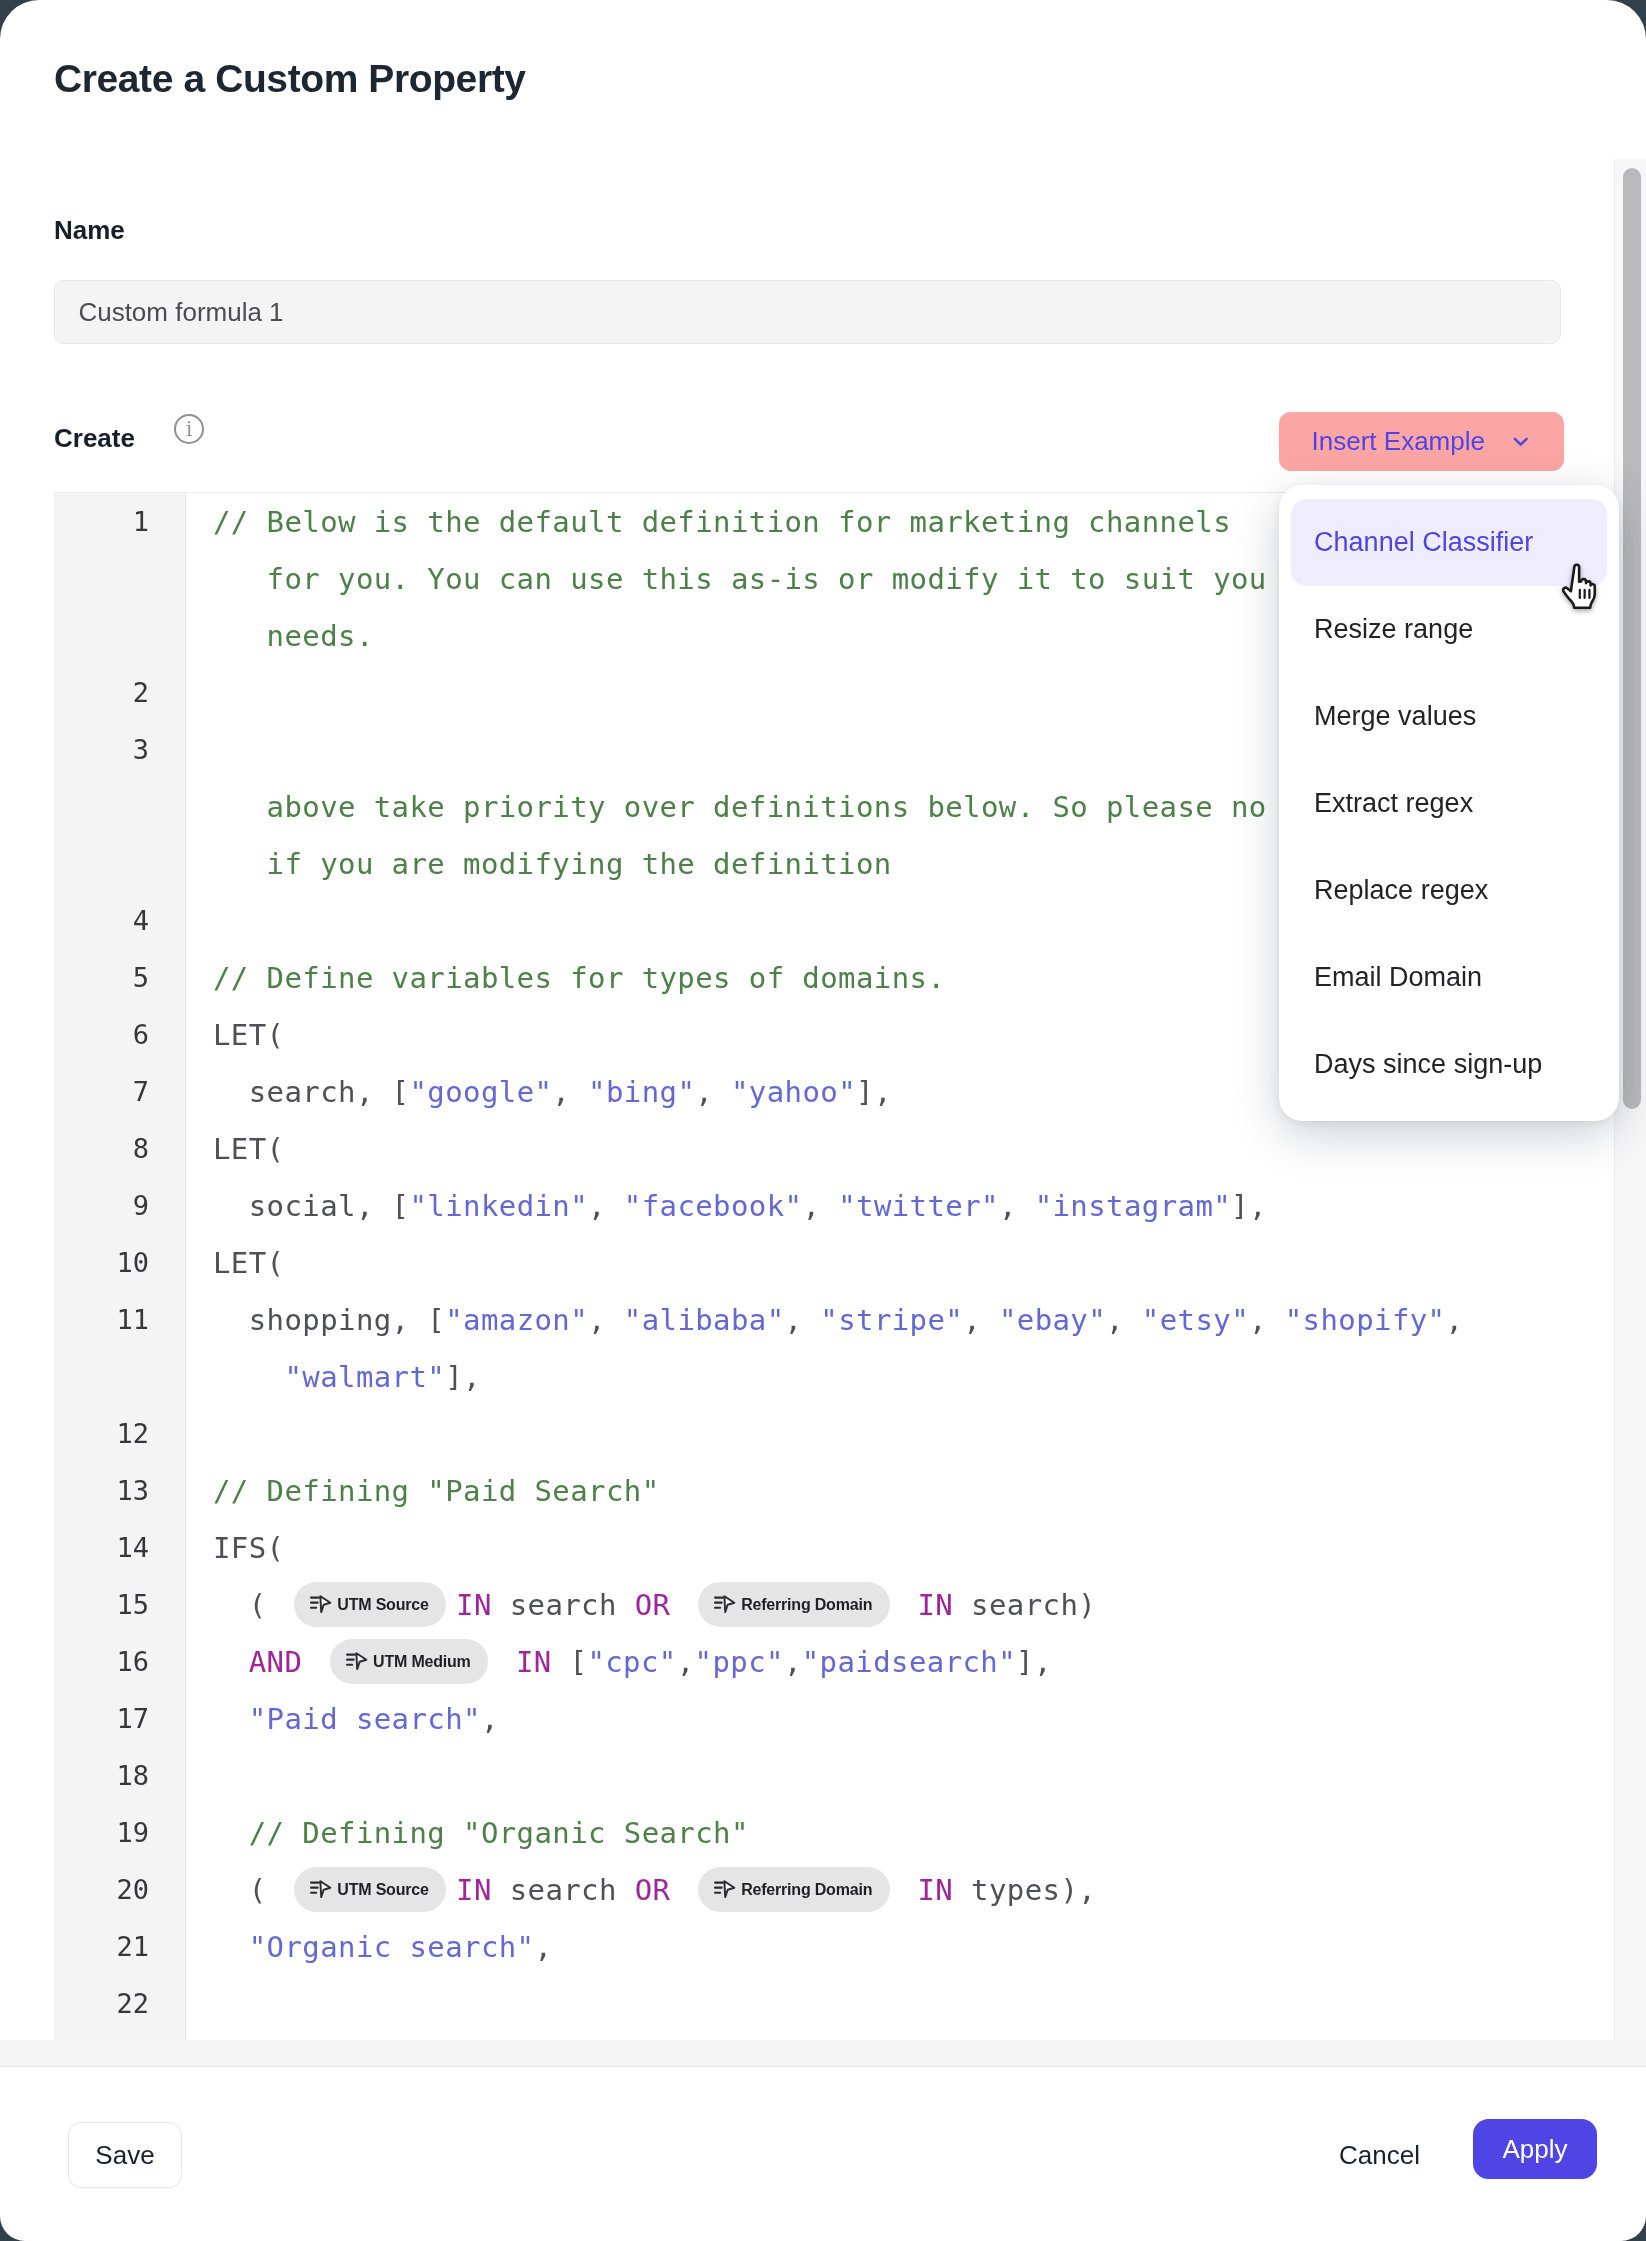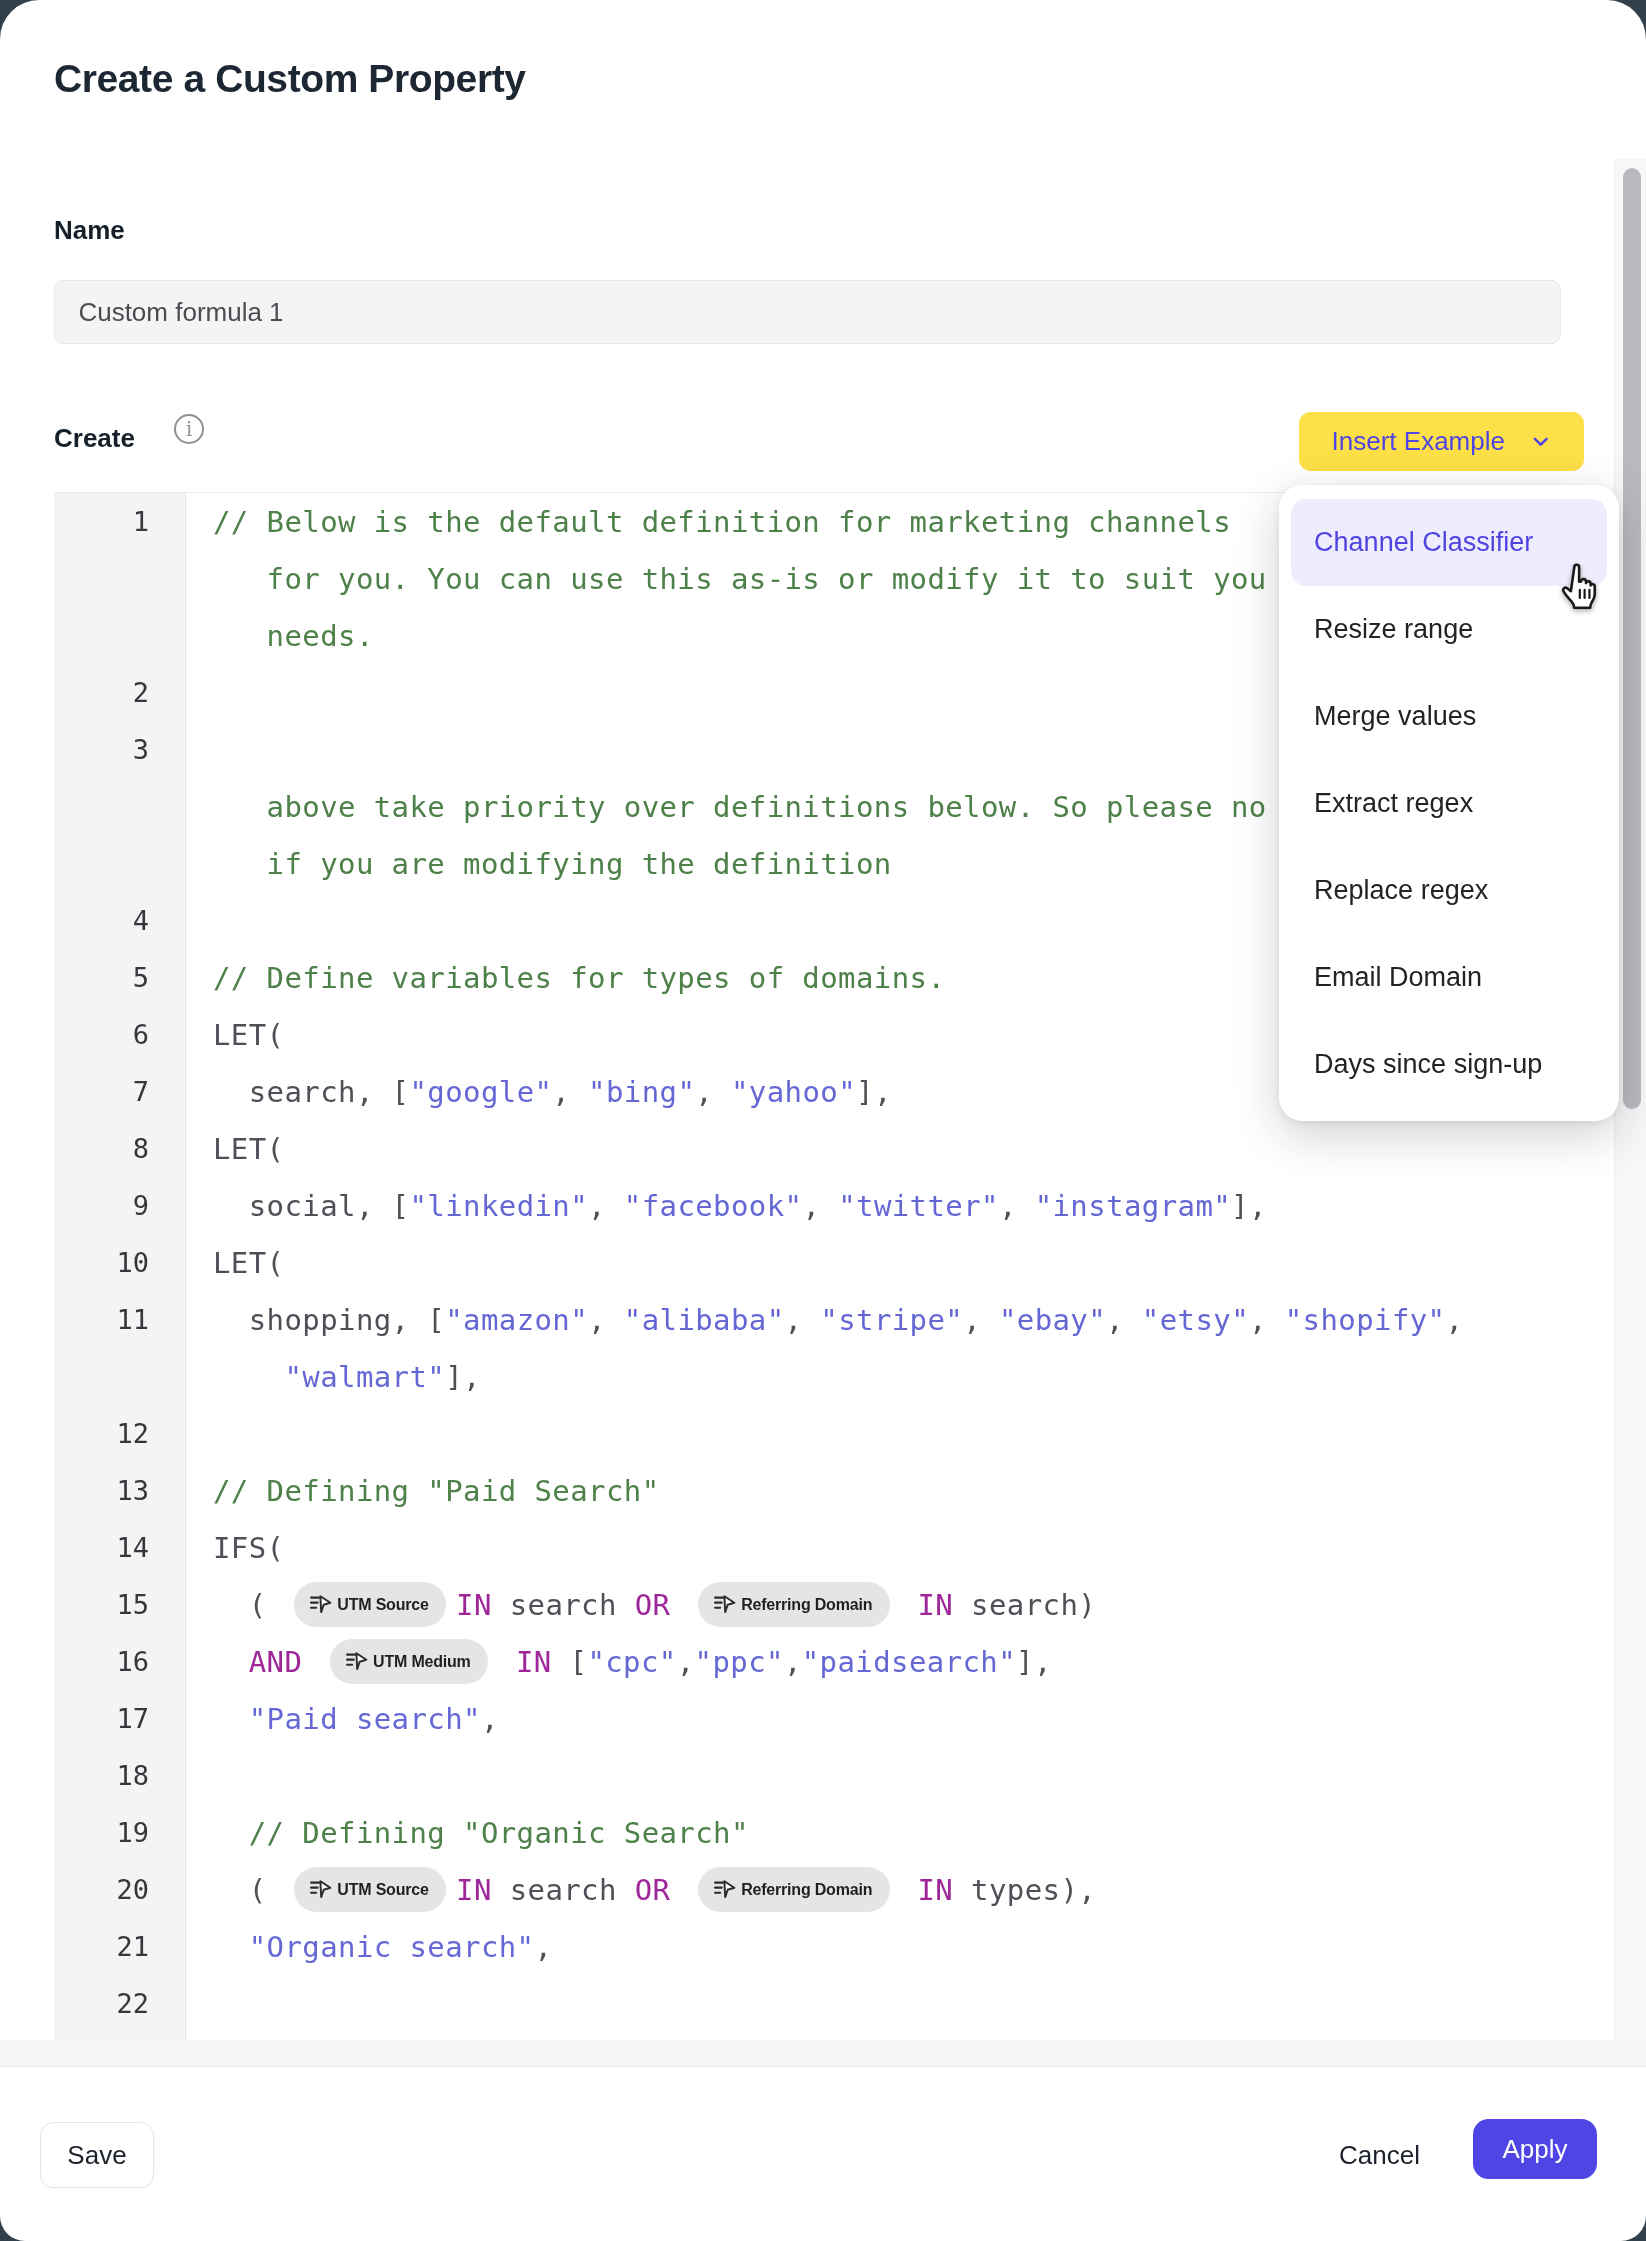--- a/index.html
+++ b/index.html
@@ -11,21 +11,21 @@
   .title { position:absolute; left:54px; top:57px; font-size:39px; font-weight:700; color:#1d2733; letter-spacing:-0.4px; }
 
   .field-label { position:absolute; left:54px; font-size:26px; font-weight:700; color:#16202a;text-align:right; }
   .name-label { top:215px; }
   .formula-label { top:423px; }
 
   .name-input { position:absolute; left:54px; top:280px; width:1507px; height:64px; background:#f4f4f5; border:1px solid #e7e7e9; border-radius:9.8px; font-size:26px; color:#4b4b52; padding-left:23.4px; display:flex; align-items:center; }
 
   .info-icon { position:absolute; left:174px; top:414px; width:30px; height:30px; border:2px solid #8f8f94; border-radius:50%; color:#8f8f94; font-family:"DejaVu Serif", serif; font-size:19.5px; display:flex; align-items:center; justify-content:center; }
 
-  .insert-btn { position:absolute; left:1279px; top:412px; width:285px; height:59px; background:#fde047; border:none; border-radius:11.7px; display:flex; align-items:center; justify-content:center; gap:25px; font-size:26px; font-weight:500; color:#4f45e4; cursor:pointer; font-family:"Liberation Sans", sans-serif;margin-left:20px; }
+  .insert-btn { position:absolute; left:1279px; top:412px; width:285px; height:59px; background:#fca5a5; border:none; border-radius:11.7px; display:flex; align-items:center; justify-content:center; gap:25px; font-size:26px; font-weight:500; color:#4f45e4; cursor:pointer; font-family:"Liberation Sans", sans-serif; }
 
   
   .editor-topline { position:absolute; left:54px; top:492px; width:1561px; height:1px; background:#ebebed; }
   .gutter-bg { position:absolute; left:54px; top:493px; width:132px; height:1548px; background:#f4f4f5; border-right:1px solid #e4e4e7; }
   .code-rows { position:absolute; left:54px; top:493px; width:1561px; }
   .crow { display:flex; height:57px; align-items:center; }
   .ln { width:132px; flex:0 0 132px; text-align:right; padding-right:37px; font-family:"DejaVu Sans Mono", monospace; font-size:27px; color:#36363c; }
   .cline { flex:1; padding-left:27px; display:flex; align-items:center; white-space:pre; font-family:"DejaVu Sans Mono", monospace; font-size:29px; letter-spacing:0.4px; overflow:hidden; }
   .cline .cm { color:#4e8049; }
   .cline .st { color:#6568d4; }
@@ -40,21 +40,21 @@
   .scroll-thumb { position:absolute; left:7.8px; top:8.8px; width:18.5px; height:941px; background:#b9b9bd; border-radius:9.8px; }
 
   
   .menu { position:absolute; left:1279px; top:485px; width:340px; background:#ffffff; border-radius:23.4px; box-shadow:0 13.7px 47px rgba(16,24,40,.20), 0 2px 7.8px rgba(16,24,40,.08); padding:13.7px 11.7px; z-index:5; }
   .menu-item { height:87px; display:flex; align-items:center; padding-left:23.4px; font-size:27px; font-weight:500; color:#232327; border-radius:15.6px; cursor:pointer; }
   .menu-item.hl { background:#efecfd; color:#4f43e1; }
 
   .hand-cursor { position:absolute; left:1553px; top:558px; z-index:6; filter:drop-shadow(0 2px 2.9px rgba(0,0,0,.35)); }
 
   
-  .save-btn { position:absolute; left:40px; top:2122px; width:114px; height:66px; background:#ffffff; border:1px solid #e5e5e8; border-radius:13.7px; font-size:26px; color:#1b222c; font-family:"Liberation Sans", sans-serif; cursor:pointer; box-shadow:0 1px 2px rgba(0,0,0,.04); }
+  .save-btn { position:absolute; left:68px; top:2122px; width:114px; height:66px; background:#ffffff; border:1px solid #e5e5e8; border-radius:13.7px; font-size:26px; color:#1b222c; font-family:"Liberation Sans", sans-serif; cursor:pointer; box-shadow:0 1px 2px rgba(0,0,0,.04); }
   .cancel-btn { position:absolute; left:1311px; top:2134px; width:137px; height:43px; background:transparent; border:none; font-size:26px; font-weight:500; color:#1b222c; font-family:"Liberation Sans", sans-serif; cursor:pointer; }
   .apply-btn { position:absolute; left:1473px; top:2119px; width:124px; height:60px; background:#4f45e4; border:none; border-radius:15.6px; font-size:26px; font-weight:500; color:#ffffff; font-family:"Liberation Sans", sans-serif; cursor:pointer; }
 </style>
 </head>
 <body>
 
 <div class="modal">
 
   <div class="title">Create a Custom Property</div>
 

